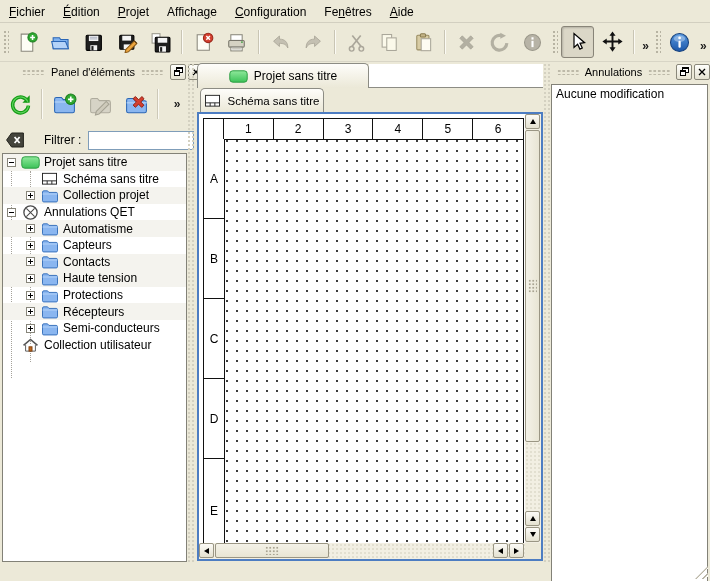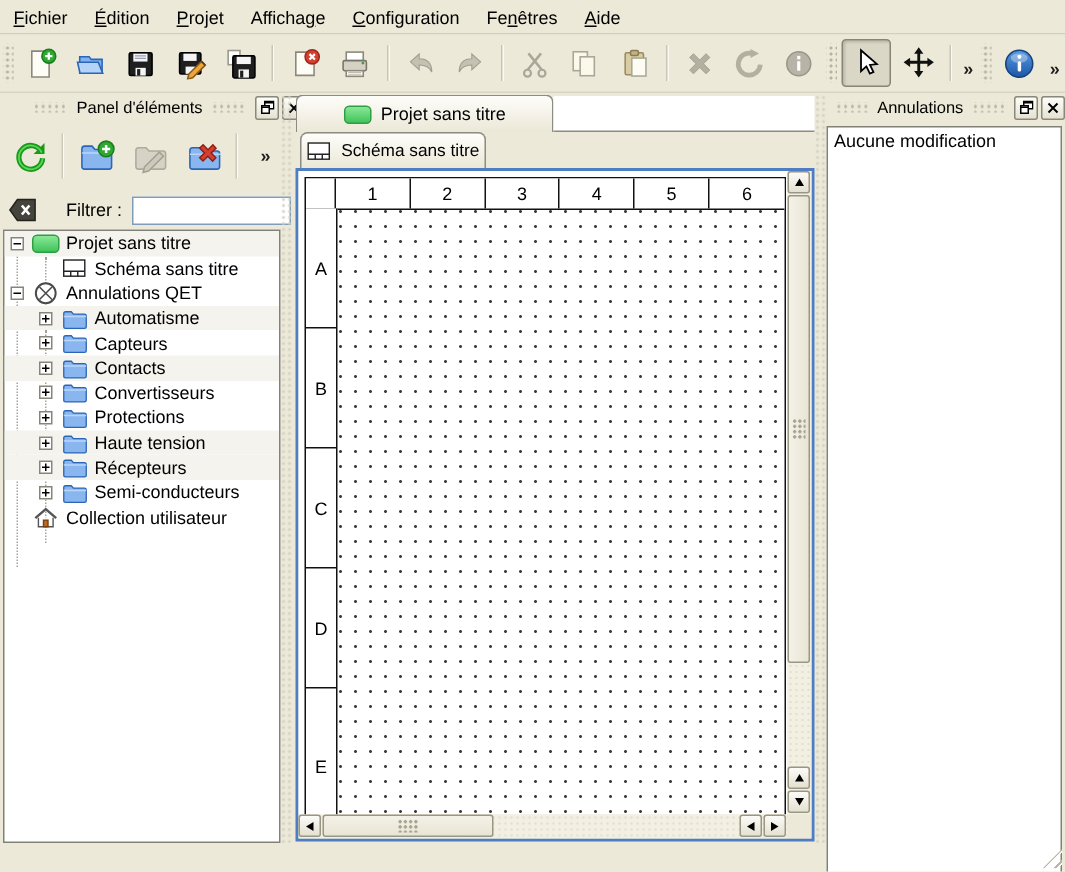--- a/index.html
+++ b/index.html
@@ -426,20 +426,30 @@
     <div class="trow lvl1">
       <span class="expsp"></span>
       <span class="ticon">
         <svg width="17" height="15" viewBox="0 0 18 16">
           <rect x="1.5" y="2.5" width="15" height="11.5" fill="#fff" stroke="#222"></rect>
           <path d="M1.5 10.5h15M6.5 10.5v3.5M11.5 10.5v3.5" stroke="#222" fill="none"></path>
         </svg>
       </span>
       <span class="tlabel">Schéma sans titre</span>
     </div>
+    <div class="trow lvl1 alt">
+      <span class="exp plus"></span>
+      <span class="ticon">
+        <svg width="18" height="15" viewBox="0 0 20 17">
+          <path d="M1.5 4.6c0-.8.6-1.4 1.4-1.4h4.3l1.6 1.8h8.3c.8 0 1.4.6 1.4 1.4v8c0 .8-.6 1.4-1.4 1.4H2.9c-.8 0-1.4-.6-1.4-1.4z" fill="#8ab6f0" stroke="#2a66b5"></path>
+          <path d="M1.5 6.8h17" stroke="#b9d6f8"></path>
+        </svg>
+      </span>
+      <span class="tlabel">Collection projet</span>
+    </div>
     <div class="trow lvl0">
       <span class="exp "></span>
       <span class="ticon">
         <svg width="17" height="17" viewBox="0 0 18 18">
           <circle cx="9" cy="9" r="7" fill="#fff" stroke="#4a4a4a" stroke-width="1.4"></circle>
           <path d="M4.6 4.6l8.8 8.8M13.4 4.6l-8.8 8.8" stroke="#4a4a4a" stroke-width="1.1"></path>
         </svg>
       </span>
       <span class="tlabel">Annulations QET</span>
     </div>
@@ -466,49 +476,39 @@
     <div class="trow lvl1 alt">
       <span class="exp plus"></span>
       <span class="ticon">
         <svg width="18" height="15" viewBox="0 0 20 17">
           <path d="M1.5 4.6c0-.8.6-1.4 1.4-1.4h4.3l1.6 1.8h8.3c.8 0 1.4.6 1.4 1.4v8c0 .8-.6 1.4-1.4 1.4H2.9c-.8 0-1.4-.6-1.4-1.4z" fill="#8ab6f0" stroke="#2a66b5"></path>
           <path d="M1.5 6.8h17" stroke="#b9d6f8"></path>
         </svg>
       </span>
       <span class="tlabel">Contacts</span>
     </div>
+    <div class="trow lvl1 alt">
+      <span class="exp plus"></span>
+      <span class="ticon">
+        <svg width="18" height="15" viewBox="0 0 20 17">
+          <path d="M1.5 4.6c0-.8.6-1.4 1.4-1.4h4.3l1.6 1.8h8.3c.8 0 1.4.6 1.4 1.4v8c0 .8-.6 1.4-1.4 1.4H2.9c-.8 0-1.4-.6-1.4-1.4z" fill="#8ab6f0" stroke="#2a66b5"></path>
+          <path d="M1.5 6.8h17" stroke="#b9d6f8"></path>
+        </svg>
+      </span>
+      <span class="tlabel">Haute tension</span>
+    </div>
     <div class="trow lvl1">
       <span class="exp plus"></span>
       <span class="ticon">
         <svg width="18" height="15" viewBox="0 0 20 17">
           <path d="M1.5 4.6c0-.8.6-1.4 1.4-1.4h4.3l1.6 1.8h8.3c.8 0 1.4.6 1.4 1.4v8c0 .8-.6 1.4-1.4 1.4H2.9c-.8 0-1.4-.6-1.4-1.4z" fill="#8ab6f0" stroke="#2a66b5"></path>
           <path d="M1.5 6.8h17" stroke="#b9d6f8"></path>
         </svg>
       </span>
-      <span class="tlabel">Convertisseurs</span>
-    </div>
-    <div class="trow lvl1">
-      <span class="exp plus"></span>
-      <span class="ticon">
-        <svg width="18" height="15" viewBox="0 0 20 17">
-          <path d="M1.5 4.6c0-.8.6-1.4 1.4-1.4h4.3l1.6 1.8h8.3c.8 0 1.4.6 1.4 1.4v8c0 .8-.6 1.4-1.4 1.4H2.9c-.8 0-1.4-.6-1.4-1.4z" fill="#8ab6f0" stroke="#2a66b5"></path>
-          <path d="M1.5 6.8h17" stroke="#b9d6f8"></path>
-        </svg>
-      </span>
       <span class="tlabel">Protections</span>
-    </div>
-    <div class="trow lvl1 alt">
-      <span class="exp plus"></span>
-      <span class="ticon">
-        <svg width="18" height="15" viewBox="0 0 20 17">
-          <path d="M1.5 4.6c0-.8.6-1.4 1.4-1.4h4.3l1.6 1.8h8.3c.8 0 1.4.6 1.4 1.4v8c0 .8-.6 1.4-1.4 1.4H2.9c-.8 0-1.4-.6-1.4-1.4z" fill="#8ab6f0" stroke="#2a66b5"></path>
-          <path d="M1.5 6.8h17" stroke="#b9d6f8"></path>
-        </svg>
-      </span>
-      <span class="tlabel">Haute tension</span>
     </div>
     <div class="trow lvl1 alt">
       <span class="exp plus"></span>
       <span class="ticon">
         <svg width="18" height="15" viewBox="0 0 20 17">
           <path d="M1.5 4.6c0-.8.6-1.4 1.4-1.4h4.3l1.6 1.8h8.3c.8 0 1.4.6 1.4 1.4v8c0 .8-.6 1.4-1.4 1.4H2.9c-.8 0-1.4-.6-1.4-1.4z" fill="#8ab6f0" stroke="#2a66b5"></path>
           <path d="M1.5 6.8h17" stroke="#b9d6f8"></path>
         </svg>
       </span>
       <span class="tlabel">Récepteurs</span>

